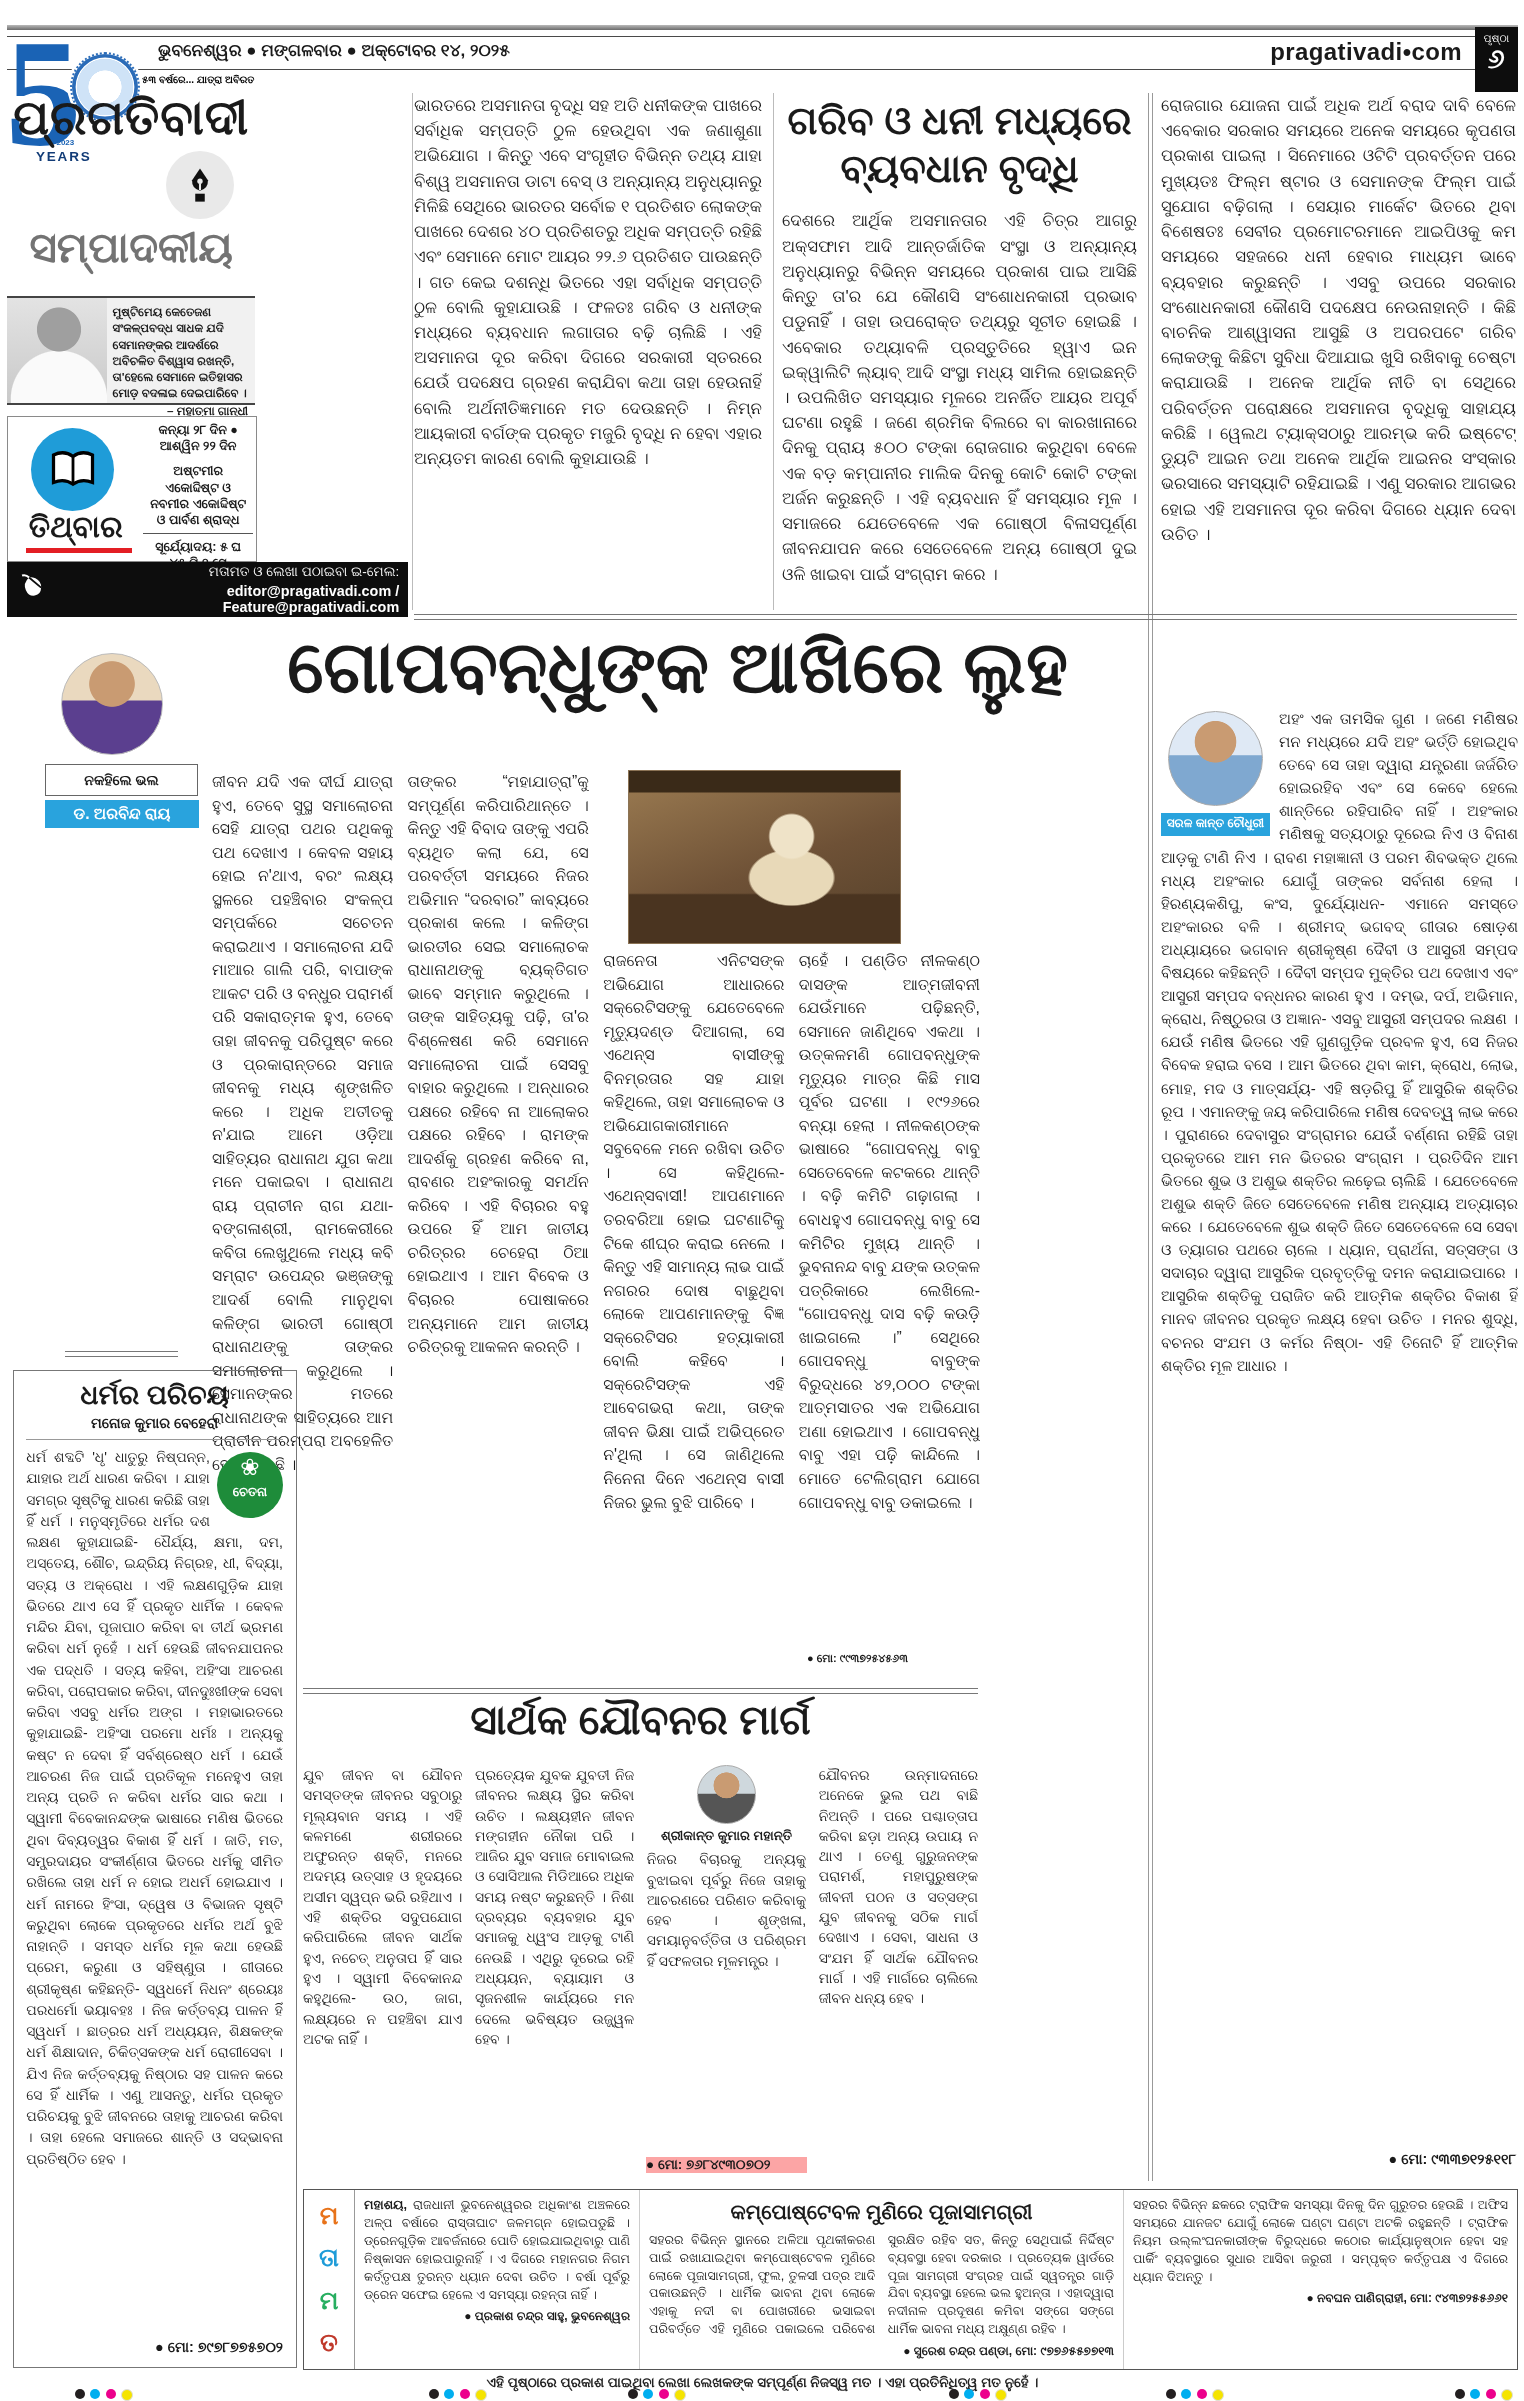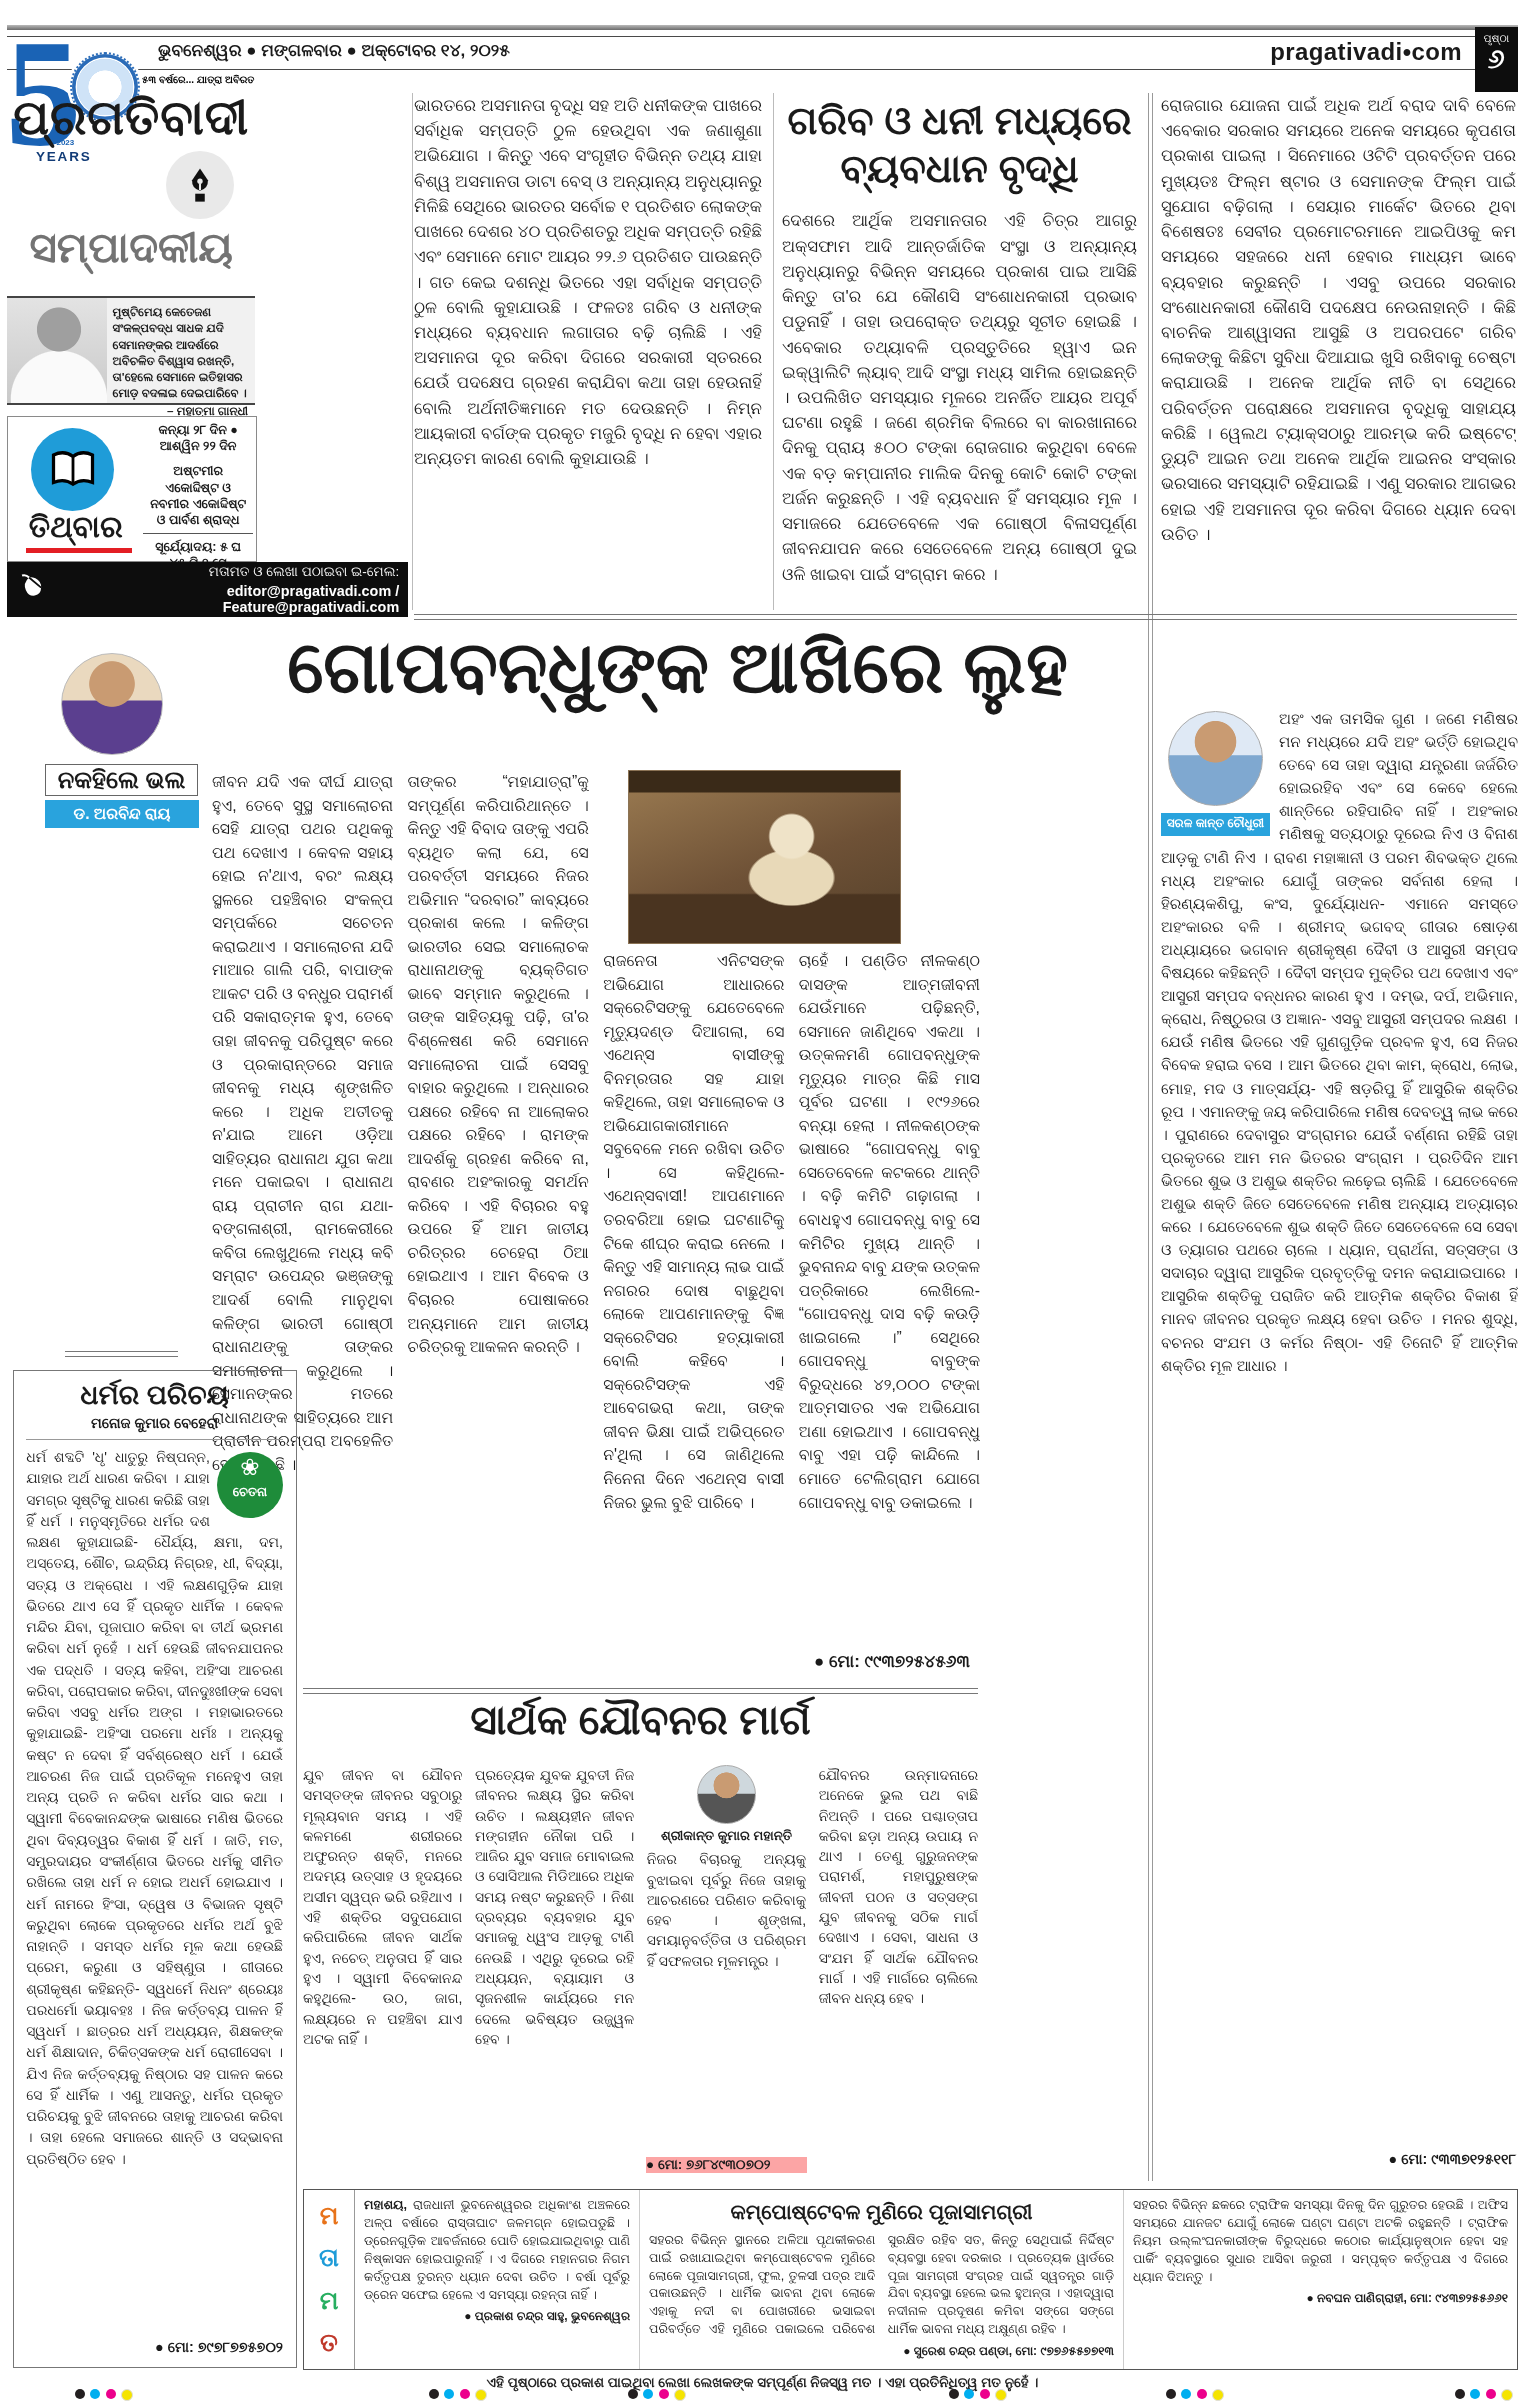--- a/index.html
+++ b/index.html
@@ -60,35 +60,35 @@
   .ed-col{top:93px;height:517px;font-size:16.6px;line-height:1.52;text-align:justify;overflow:hidden;}
   .ed1{left:414px;width:348px;}
   .ed2{left:782px;width:355px;}
   .ed3{left:1161px;width:355px;}
   .ed-title{font-size:39px;font-weight:bold;text-align:center;line-height:1.25;padding:3.6px 0 14.4px;}
 
   
   .main-title{left:211px;top:626px;width:933px;text-align:center;font-size:72px;font-weight:bold;}
   .author-photo{left:61px;top:653px;width:100px;height:100px;border-radius:50%;border:0.9px solid #bbb;
       background:radial-gradient(circle at 50% 30%,#c99b72 0 26%,transparent 27%),linear-gradient(#ead9bf 46%,#5b3f8f 47%);}
-  .col-label{left:45px;top:764px;width:151px;height:30px;line-height:30px;border:1.8px solid #666;text-align:center;font-size:24px;font-weight:bold;background:#fff;}
+  .col-label{left:45px;top:764px;width:151px;height:30px;line-height:30px;border:1.8px solid #666;text-align:center;font-size:14px;font-weight:bold;background:#fff;}
   .author-box{left:45px;top:800px;width:154px;height:28px;line-height:28px;background:#29a3dd;color:#fff;text-align:center;font-size:15.7px;font-weight:bold;}
   .main-intro{left:12.6px;top:840px;width:188px;font-size:15px;line-height:1.58;color:#474747;text-align:center;overflow:hidden;height:504px;}
   .intro-rule{left:65px;top:1351px;width:113px;}
   .main-body{left:212px;top:770px;width:768px;height:913px;display:flex;gap:14.4px;}
   .main-body .mcol{flex:1;font-size:15.7px;line-height:1.5;text-align:justify;overflow:hidden;}
   .mcol.pad-photo{padding-top:179px;}
   .main-photo{left:628px;top:770px;width:271px;height:172px;border:0.9px solid #8b7355;
       background:
        radial-gradient(circle at 60% 38%,#efe3c8 0 11%,transparent 12%),
        radial-gradient(ellipse at 60% 62%,#e8d9b8 0 18%,transparent 19%),
        linear-gradient(#3a2a18 0 12%,transparent 13%),
        linear-gradient(0deg,#4a3420 0 28%,transparent 29%),
        linear-gradient(160deg,#9c7c52,#6e5136 55%,#54402a);}
-  .main-phone{left:807px;top:1652px;width:170px;text-align:center;font-size:17px;font-weight:bold;background:#fff;}
+  .main-phone{left:807px;top:1652px;width:170px;text-align:left;font-size:11px;font-weight:bold;background:#fff;}
 
   
   .right-title{left:1161px;top:624px;width:357px;text-align:center;font-size:52px;font-weight:bold;}
   .right-body{left:1161px;top:707px;width:357px;height:1435px;font-size:15.2px;line-height:1.52;text-align:justify;overflow:hidden;}
   .right-float{float:left;width:109px;margin:3.6px 9px 5.4px 0;}
   .right-photo{width:93px;height:93px;border-radius:50%;border:0.9px solid #aaa;margin:0 auto;
       background:radial-gradient(circle at 50% 32%,#c99b72 0 26%,transparent 27%),linear-gradient(#dfe9f5 46%,#7fa8d0 47%);}
   .right-author{margin-top:7.2px;background:#29a3dd;color:#fff;text-align:center;font-size:12px;font-weight:bold;padding:3.6px 1.8px;line-height:1.3;}
   .right-phone{left:1346px;top:2151px;width:170px;text-align:right;font-size:14.4px;font-weight:bold;background:#fff;}
 

